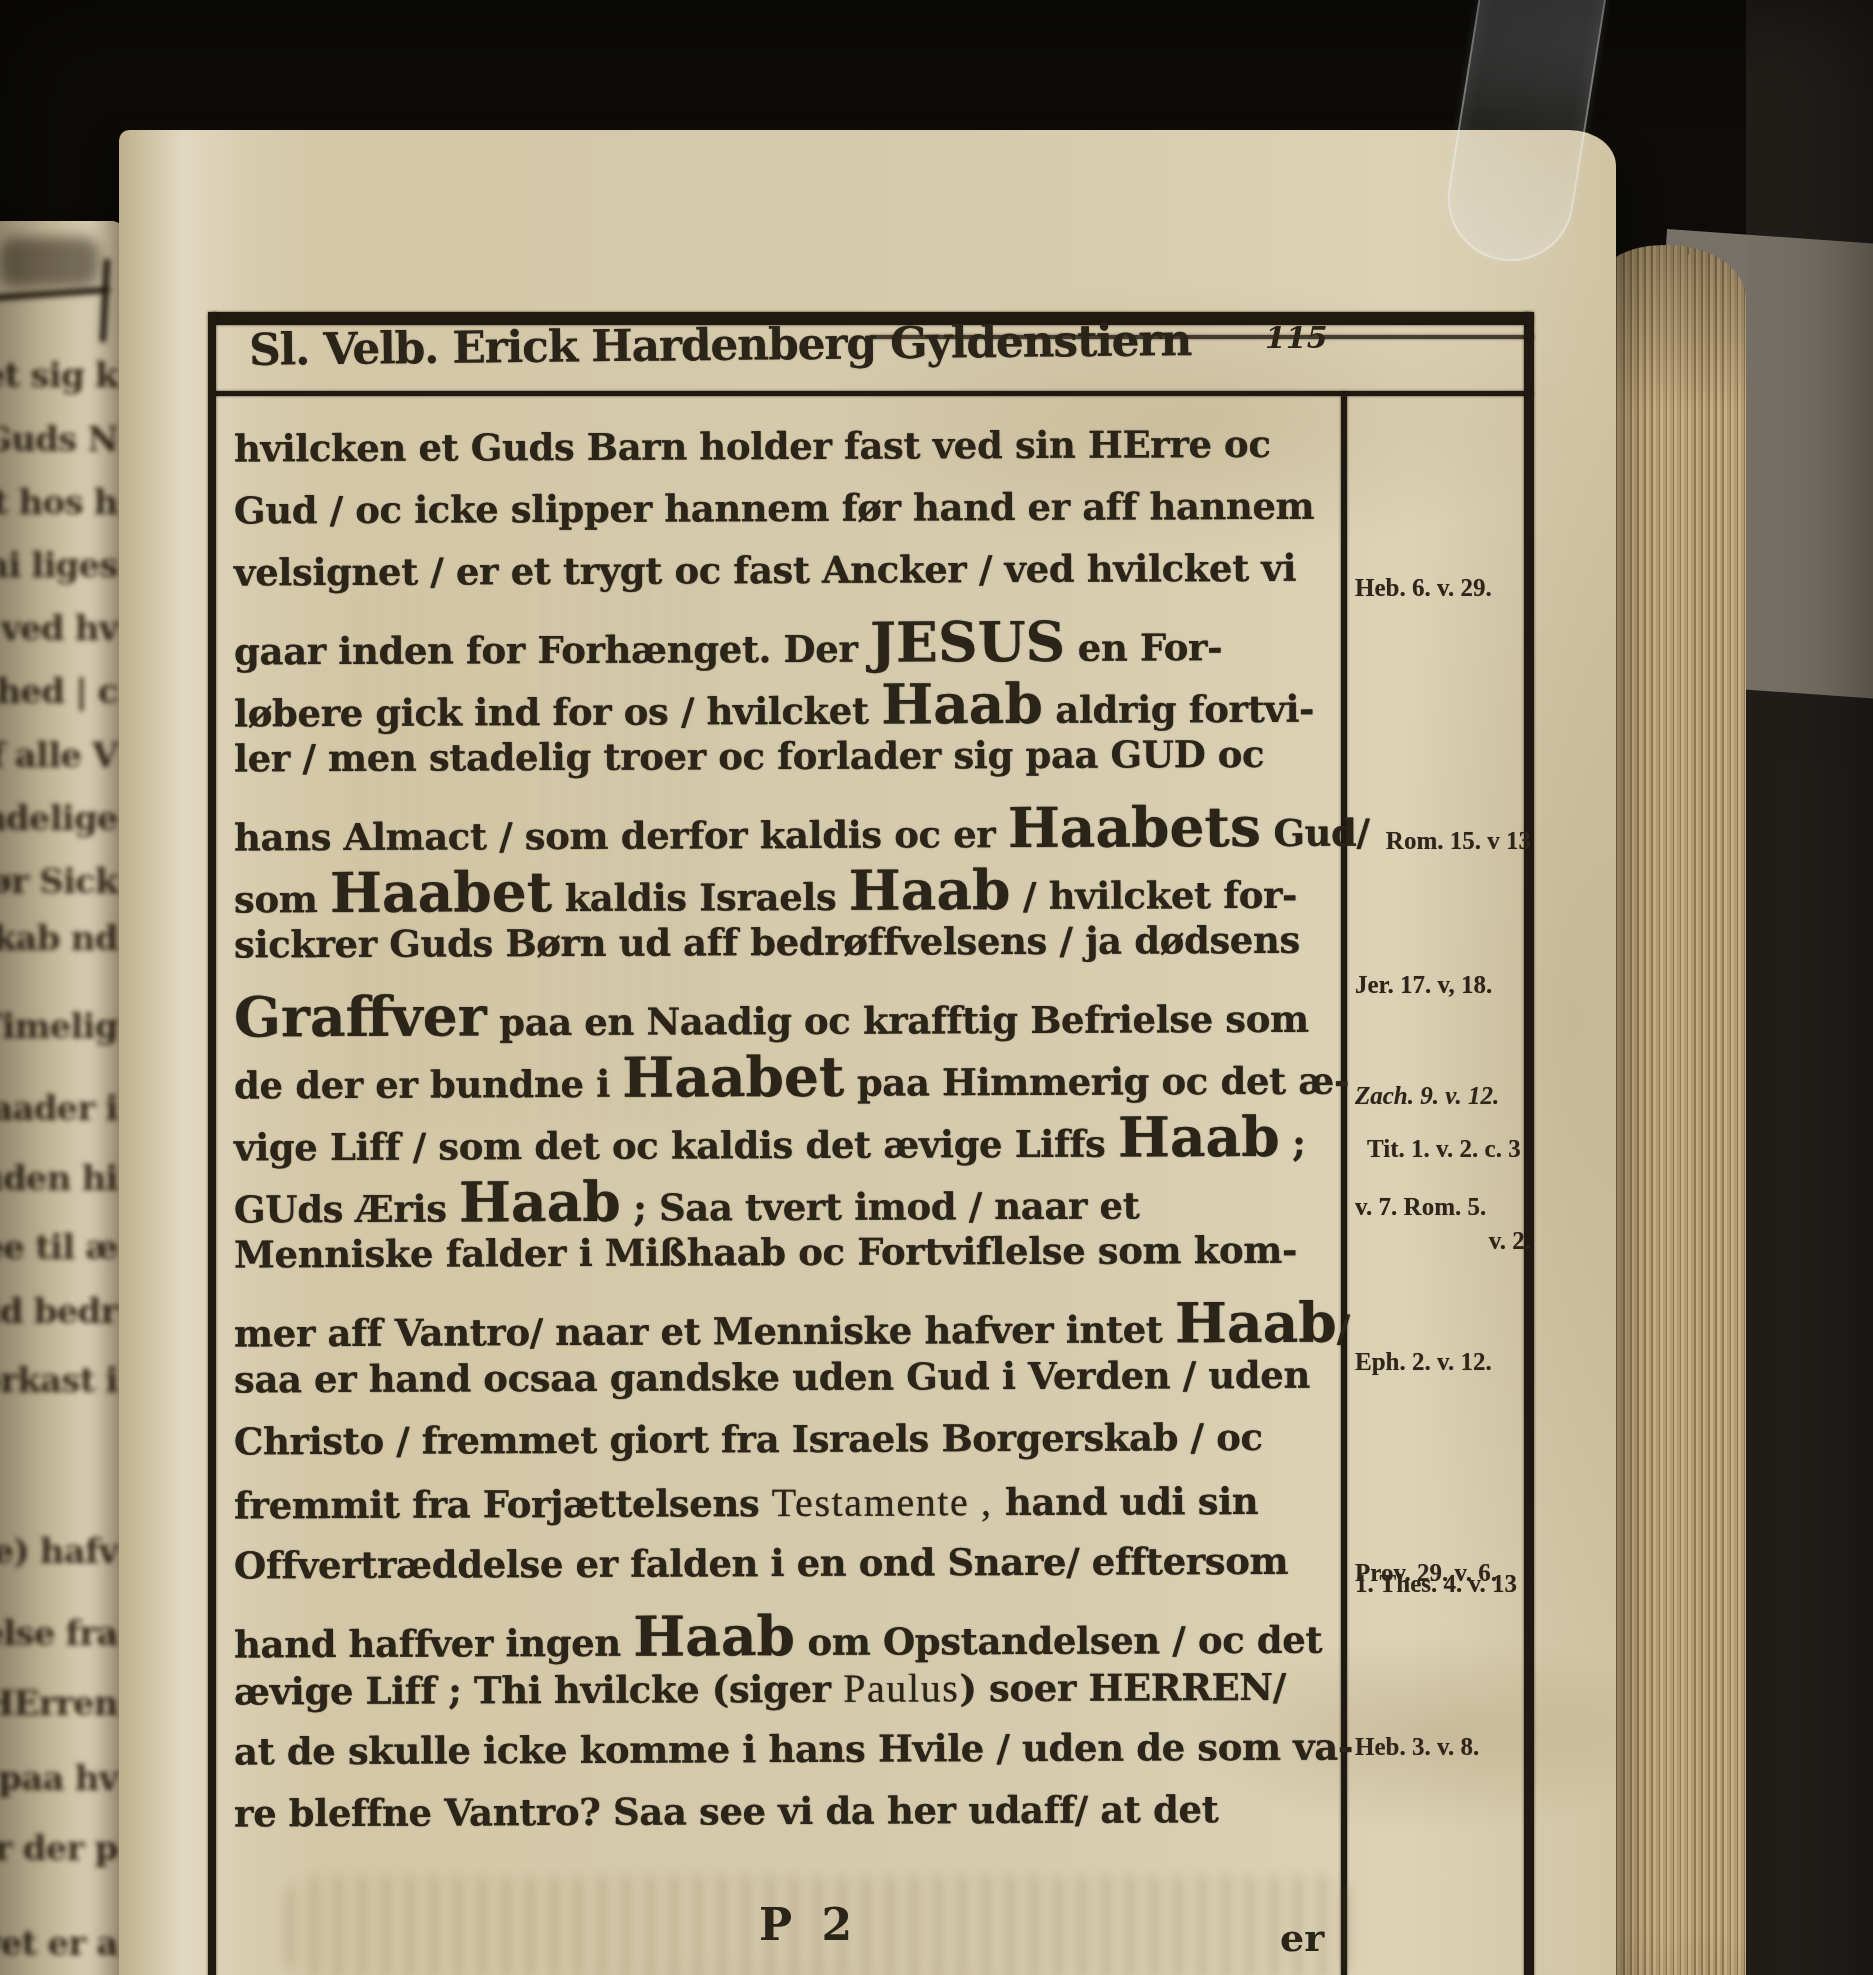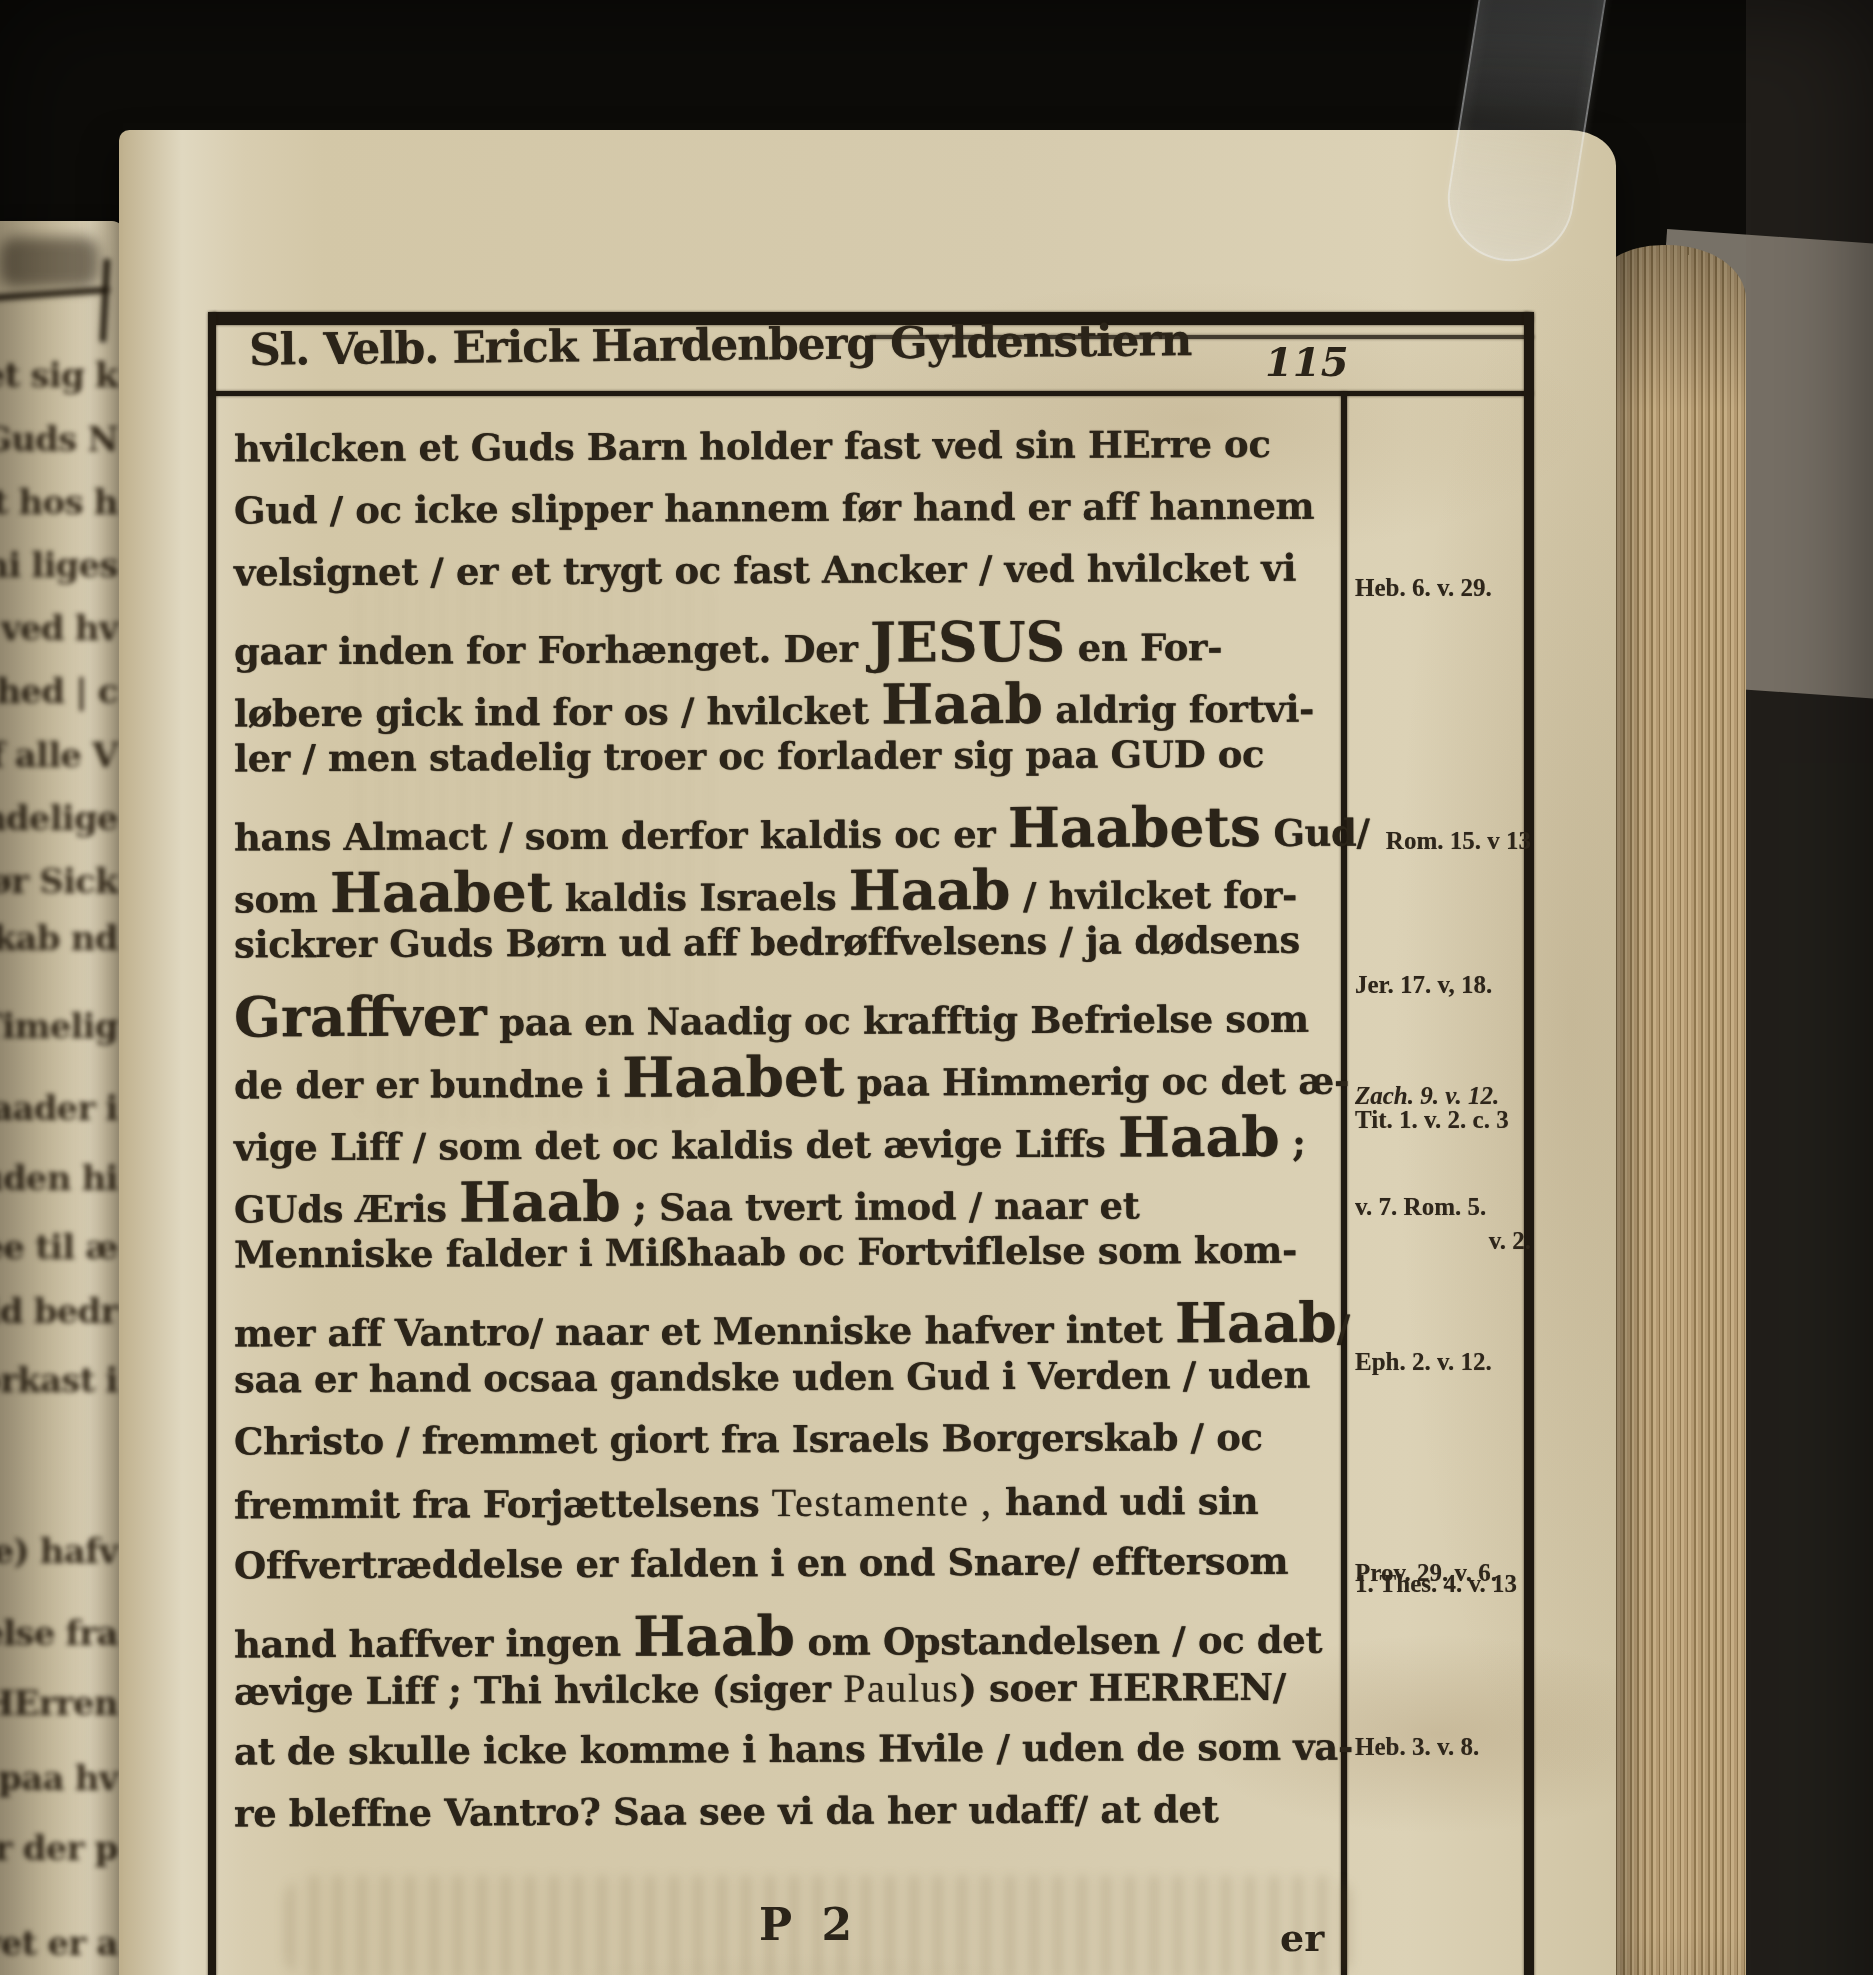--- a/index.html
+++ b/index.html
@@ -42,21 +42,21 @@
   .rule{position:absolute;background:var(--rule,#1f1911);box-shadow:0 0 2.8px rgba(28,20,10,.75);}
   .rule-top{left:91px;top:182px;width:1323px;height:13.4px;border-radius:5.5px;}
   .rule-top-thin{left:751px;top:205px;width:664px;height:3.6px;opacity:.8;}
   .rule-header{left:91px;top:261px;width:1323px;height:5.1px;}
   .vrule-left{left:89px;top:182px;width:8px;height:1695px;}
   .vrule-right{left:1405px;top:182px;width:10.3px;height:1695px;}
   .vrule-margin{left:1222px;top:262px;width:5.5px;height:1615px;}
   .header-title{position:absolute;left:130px;top:189px;font-weight:700;font-size:44px;
     letter-spacing:-1.2px;color:var(--ink,#2b2419);white-space:nowrap;
     text-shadow:0 0 1.2px rgba(40,30,15,.55);transform:rotate(-.6deg);}
-  .page-number{position:absolute;left:1146px;top:208px;font-size:40px;font-style:italic;
+  .page-number{position:absolute;left:1146px;top:190px;font-size:30px;font-style:italic;
     font-weight:700;color:var(--ink,#2b2419);}
   .text-line{position:absolute;left:115px;width:1110px;white-space:nowrap;color:var(--ink,#2b2419);
     font-weight:700;font-size:37px;letter-spacing:-0.4px;
     text-shadow:0 0 1.2px rgba(42,34,20,.6),0.4px 0.4px 0 rgba(42,34,20,.22);transform:rotate(-.25deg);}
   .seg-big{font-size:55px;letter-spacing:0;}
   .seg-roman{font-family:"Liberation Serif",serif;font-weight:400;font-size:40px;letter-spacing:1.6px;}
   .margin-note{position:absolute;left:1236px;width:176px;font-family:"Liberation Serif",serif;
     font-weight:700;font-size:25px;color:#2e261b;white-space:nowrap;letter-spacing:0;
     text-shadow:0 0 0.8px rgba(40,30,15,.4);}
   .margin-note.mright{text-align:right;}
@@ -160,21 +160,21 @@
         <div class="text-line" style="top: 1473px;"><span class="seg-fraktur">hand haffver ingen </span><span class="seg-big">Haab</span><span class="seg-fraktur"> om Opstandelsen /  oc det</span></div>
         <div class="text-line" style="top: 1535px;"><span class="seg-fraktur">ævige Liff ;  Thi hvilcke (siger </span><span class="seg-roman">Paulus</span><span class="seg-fraktur">) soer HERREN/</span></div>
         <div class="text-line" style="top: 1597px;"><span class="seg-fraktur">at de skulle icke komme i hans Hvile / uden de som va-</span></div>
         <div class="text-line" style="top: 1659px;"><span class="seg-fraktur">re bleffne Vantro?   Saa see vi da her udaff/   at det</span></div>
       </div>
     <div>
         <div class="margin-note" style="top: 444px;">Heb. 6. v. 29.</div>
         <div class="margin-note" style="top: 697px; text-align: right;">Rom. 15.  v 13</div>
         <div class="margin-note" style="top: 797px; margin-top: 44px;">Jer. 17. v, 18.</div>
         <div class="margin-note" style="top: 952px; font-style: italic;">Zach. 9. v. 12.</div>
-        <div class="margin-note" style="top: 976px;">Tit. 1. v. 2. c. 3</div>
+        <div class="margin-note" style="top: 1005px; margin-left: 12px;">Tit. 1. v. 2. c. 3</div>
         <div class="margin-note" style="top: 1063px;">v. 7.   Rom. 5.</div>
         <div class="margin-note mright" style="top: 1097px;">v. 2.</div>
         <div class="margin-note" style="top: 1218px;">Eph. 2. v. 12.</div>
         <div class="margin-note" style="top: 1429px;">Prov. 29. v. 6.</div>
         <div class="margin-note" style="top: 1440px; font-family: Liberation Serif, serif;">1. Thes. 4. v. 13</div>
         <div class="margin-note" style="top: 1603px;">Heb. 3.   v. 8.</div>
       </div>
 
     <div class="ghost-smudge"></div>
     <div class="ghost-smudge upper"></div>

